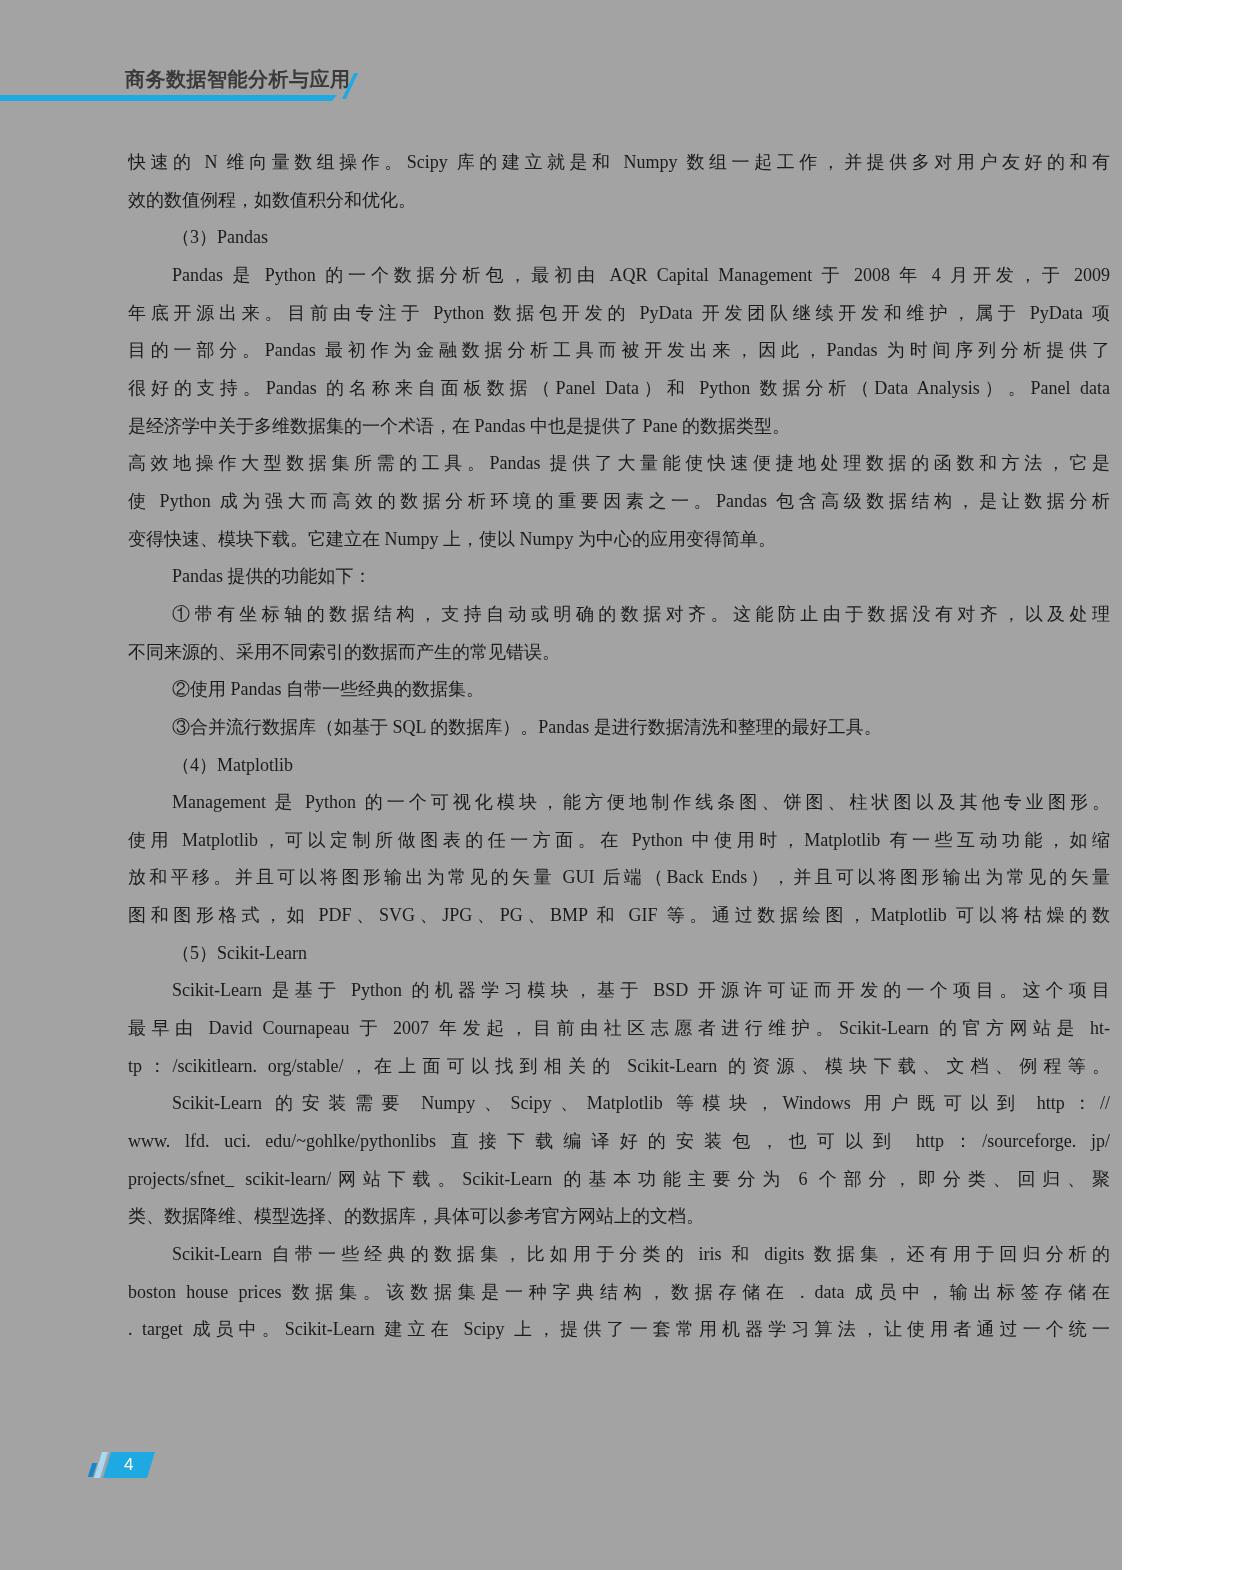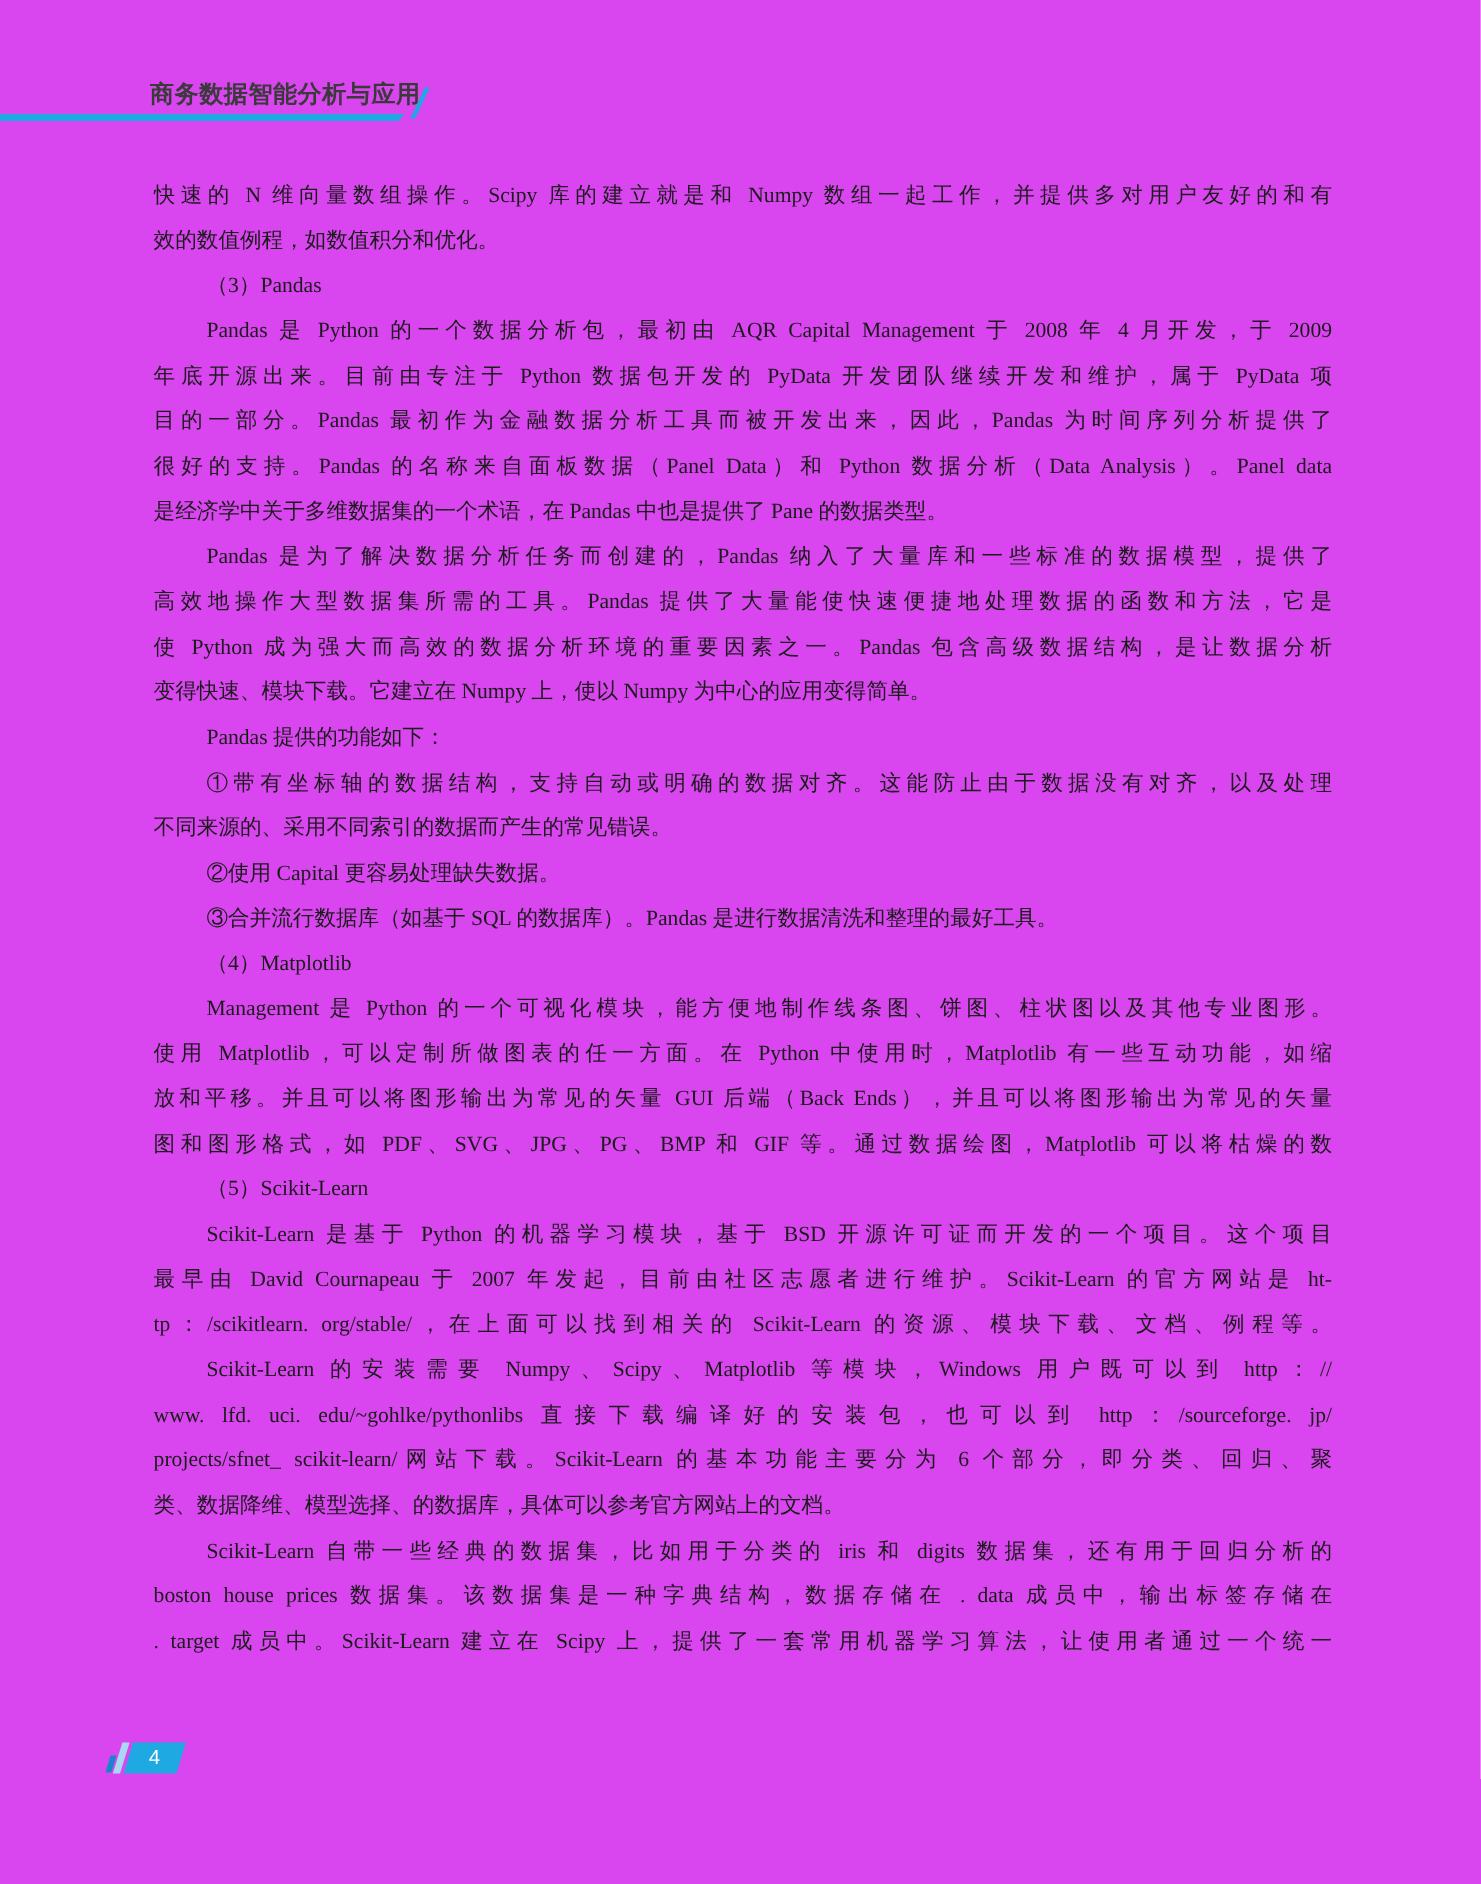--- a/index.html
+++ b/index.html
@@ -6,23 +6,23 @@
     --accent: #1FA9E2;
     --accent_light: #A9D9F2;
     --accent_dark: #1787C9;
     --text: #1B1B1B;
     --title: #3A3A3A;
   }
   * { margin: 0; padding: 0; box-sizing: border-box; }
   html, body { background: #ffffff; }
   .page {
     position: relative;
-    width: 1234px;
+    width: 1122px;
     height: 1570px;
-    background: #d946ef;
+    background: #a3a3a3;
     overflow: hidden;
     font-family: "Liberation Serif", serif;
   }
   
   .header-bar {
     position: absolute;
     left: 0; top: 95px;
     width: 337px; height: 6px;
     background: var(--accent);
     clip-path: polygon(0 0, 100% 0, calc(100% - 5px) 100%, 0 100%);
@@ -106,28 +106,27 @@
 
   <div class="body-text">
       <div class="line fill">快速的 N 维向量数组操作。Scipy 库的建立就是和 Numpy 数组一起工作，并提供多对用户友好的和有</div>
       <div class="line">效的数值例程，如数值积分和优化。</div>
       <div class="line indent">（3）Pandas</div>
       <div class="line indent fill">Pandas 是 Python 的一个数据分析包，最初由 AQR Capital Management 于 2008 年 4 月开发，于 2009</div>
       <div class="line fill">年底开源出来。目前由专注于 Python 数据包开发的 PyData 开发团队继续开发和维护，属于 PyData 项</div>
       <div class="line fill">目的一部分。Pandas 最初作为金融数据分析工具而被开发出来，因此，Pandas 为时间序列分析提供了</div>
       <div class="line fill">很好的支持。Pandas 的名称来自面板数据（Panel Data）和 Python 数据分析（Data Analysis）。Panel data</div>
       <div class="line">是经济学中关于多维数据集的一个术语，在 Pandas 中也是提供了 Pane 的数据类型。</div>
-      <div class="line indent fill">Pandas 是为了解决数据分析任务而创建的，Pandas 纳入了大量库和一些标准的数据模型，提供了</div>
       <div class="line fill">高效地操作大型数据集所需的工具。Pandas 提供了大量能使快速便捷地处理数据的函数和方法，它是</div>
       <div class="line fill">使 Python 成为强大而高效的数据分析环境的重要因素之一。Pandas 包含高级数据结构，是让数据分析</div>
       <div class="line">变得快速、模块下载。它建立在 Numpy 上，使以 Numpy 为中心的应用变得简单。</div>
       <div class="line indent">Pandas 提供的功能如下：</div>
       <div class="line indent fill">①带有坐标轴的数据结构，支持自动或明确的数据对齐。这能防止由于数据没有对齐，以及处理</div>
       <div class="line">不同来源的、采用不同索引的数据而产生的常见错误。</div>
-      <div class="line indent">②使用 Capital 更容易处理缺失数据。</div>
+      <div class="line indent">②使用 Pandas 自带一些经典的数据集。</div>
       <div class="line indent">③合并流行数据库（如基于 SQL 的数据库）。Pandas 是进行数据清洗和整理的最好工具。</div>
       <div class="line indent">（4）Matplotlib</div>
       <div class="line indent fill">Management 是 Python 的一个可视化模块，能方便地制作线条图、饼图、柱状图以及其他专业图形。</div>
       <div class="line fill">使用 Matplotlib，可以定制所做图表的任一方面。在 Python 中使用时，Matplotlib 有一些互动功能，如缩</div>
       <div class="line fill">放和平移。并且可以将图形输出为常见的矢量 GUI 后端（Back Ends），并且可以将图形输出为常见的矢量</div>
       <div class="line fill">图和图形格式，如 PDF、SVG、JPG、PG、BMP 和 GIF 等。通过数据绘图，Matplotlib 可以将枯燥的数</div>
       <div class="line indent">（5）Scikit-Learn</div>
       <div class="line indent fill">Scikit-Learn 是基于 Python 的机器学习模块，基于 BSD 开源许可证而开发的一个项目。这个项目</div>
       <div class="line fill">最早由 David Cournapeau 于 2007 年发起，目前由社区志愿者进行维护。Scikit-Learn 的官方网站是 ht-</div>
       <div class="line fill">tp：/scikitlearn. org/stable/，在上面可以找到相关的 Scikit-Learn 的资源、模块下载、文档、例程等。</div>

